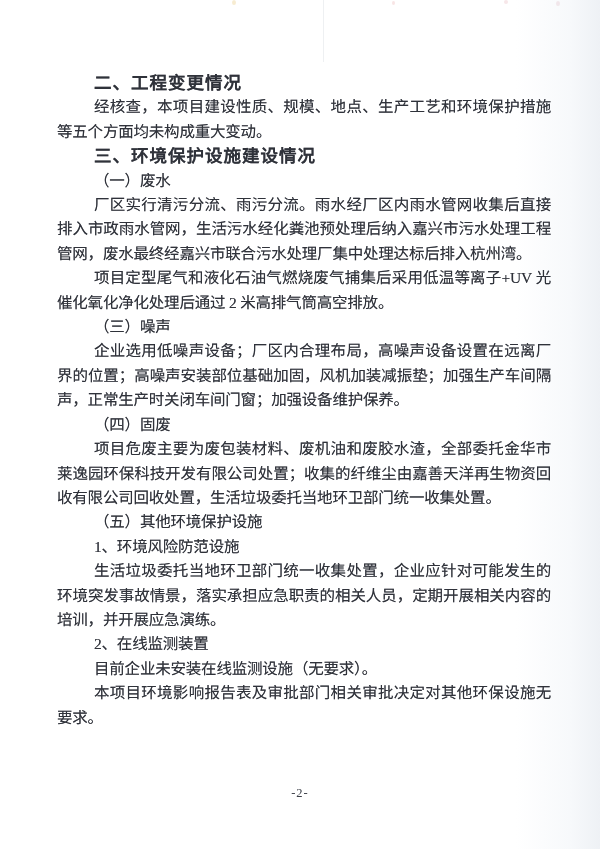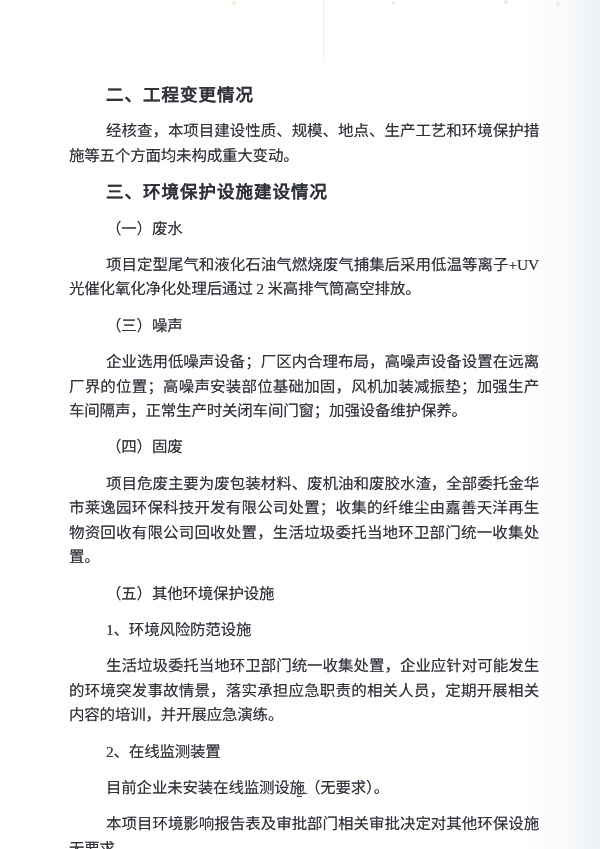--- a/index.html
+++ b/index.html
@@ -16,21 +16,21 @@
     font-family: "Liberation Serif", "DejaVu Serif", serif;
     color: #2f323a;
   }
   .doc-body {
     position: absolute;
     left: 57px;
     top: 71px;
     width: 494px;
   }
   .doc-body p {
-    margin: 12px;
+    margin: 0;
     font-size: 15.5px;
     line-height: 24.4px;
     text-align: justify;
     text-indent: 37px;
     letter-spacing: -0.2px;
     
     text-shadow: 0 0 0.6px rgba(47, 50, 58, 0.55);
   }
   .doc-body p.h {
     font-family: "Liberation Sans", "DejaVu Sans", sans-serif;
@@ -79,20 +79,21 @@
   <span class="speck s2"></span>
   <span class="speck s3"></span>
   <span class="speck s4"></span>
   <span class="crease"></span>
 
   <div class="doc-body">
     <p class="h">二、工程变更情况</p>
     <p>经核查，本项目建设性质、规模、地点、生产工艺和环境保护措施等五个方面均未构成重大变动。</p>
     <p class="h">三、环境保护设施建设情况</p>
     <p>（一）废水</p>
+    <p>厂区实行清污分流、雨污分流。雨水经厂区内雨水管网收集后直接排入市政雨水管网，生活污水经化粪池预处理后纳入嘉兴市污水处理工程管网，废水最终经嘉兴市联合污水处理厂集中处理达标后排入杭州湾。</p>
     <p>项目定型尾气和液化石油气燃烧废气捕集后采用低温等离子+UV 光催化氧化净化处理后通过 2 米高排气筒高空排放。</p>
     <p>（三）噪声</p>
     <p>企业选用低噪声设备；厂区内合理布局，高噪声设备设置在远离厂界的位置；高噪声安装部位基础加固，风机加装减振垫；加强生产车间隔声，正常生产时关闭车间门窗；加强设备维护保养。</p>
     <p>（四）固废</p>
     <p>项目危废主要为废包装材料、废机油和废胶水渣，全部委托金华市莱逸园环保科技开发有限公司处置；收集的纤维尘由嘉善天洋再生物资回收有限公司回收处置，生活垃圾委托当地环卫部门统一收集处置。</p>
     <p>（五）其他环境保护设施</p>
     <p>1、环境风险防范设施</p>
     <p>生活垃圾委托当地环卫部门统一收集处置，企业应针对可能发生的环境突发事故情景，落实承担应急职责的相关人员，定期开展相关内容的培训，并开展应急演练。</p>
     <p>2、在线监测装置</p>
     <p>目前企业未安装在线监测设施（无要求）。</p>

